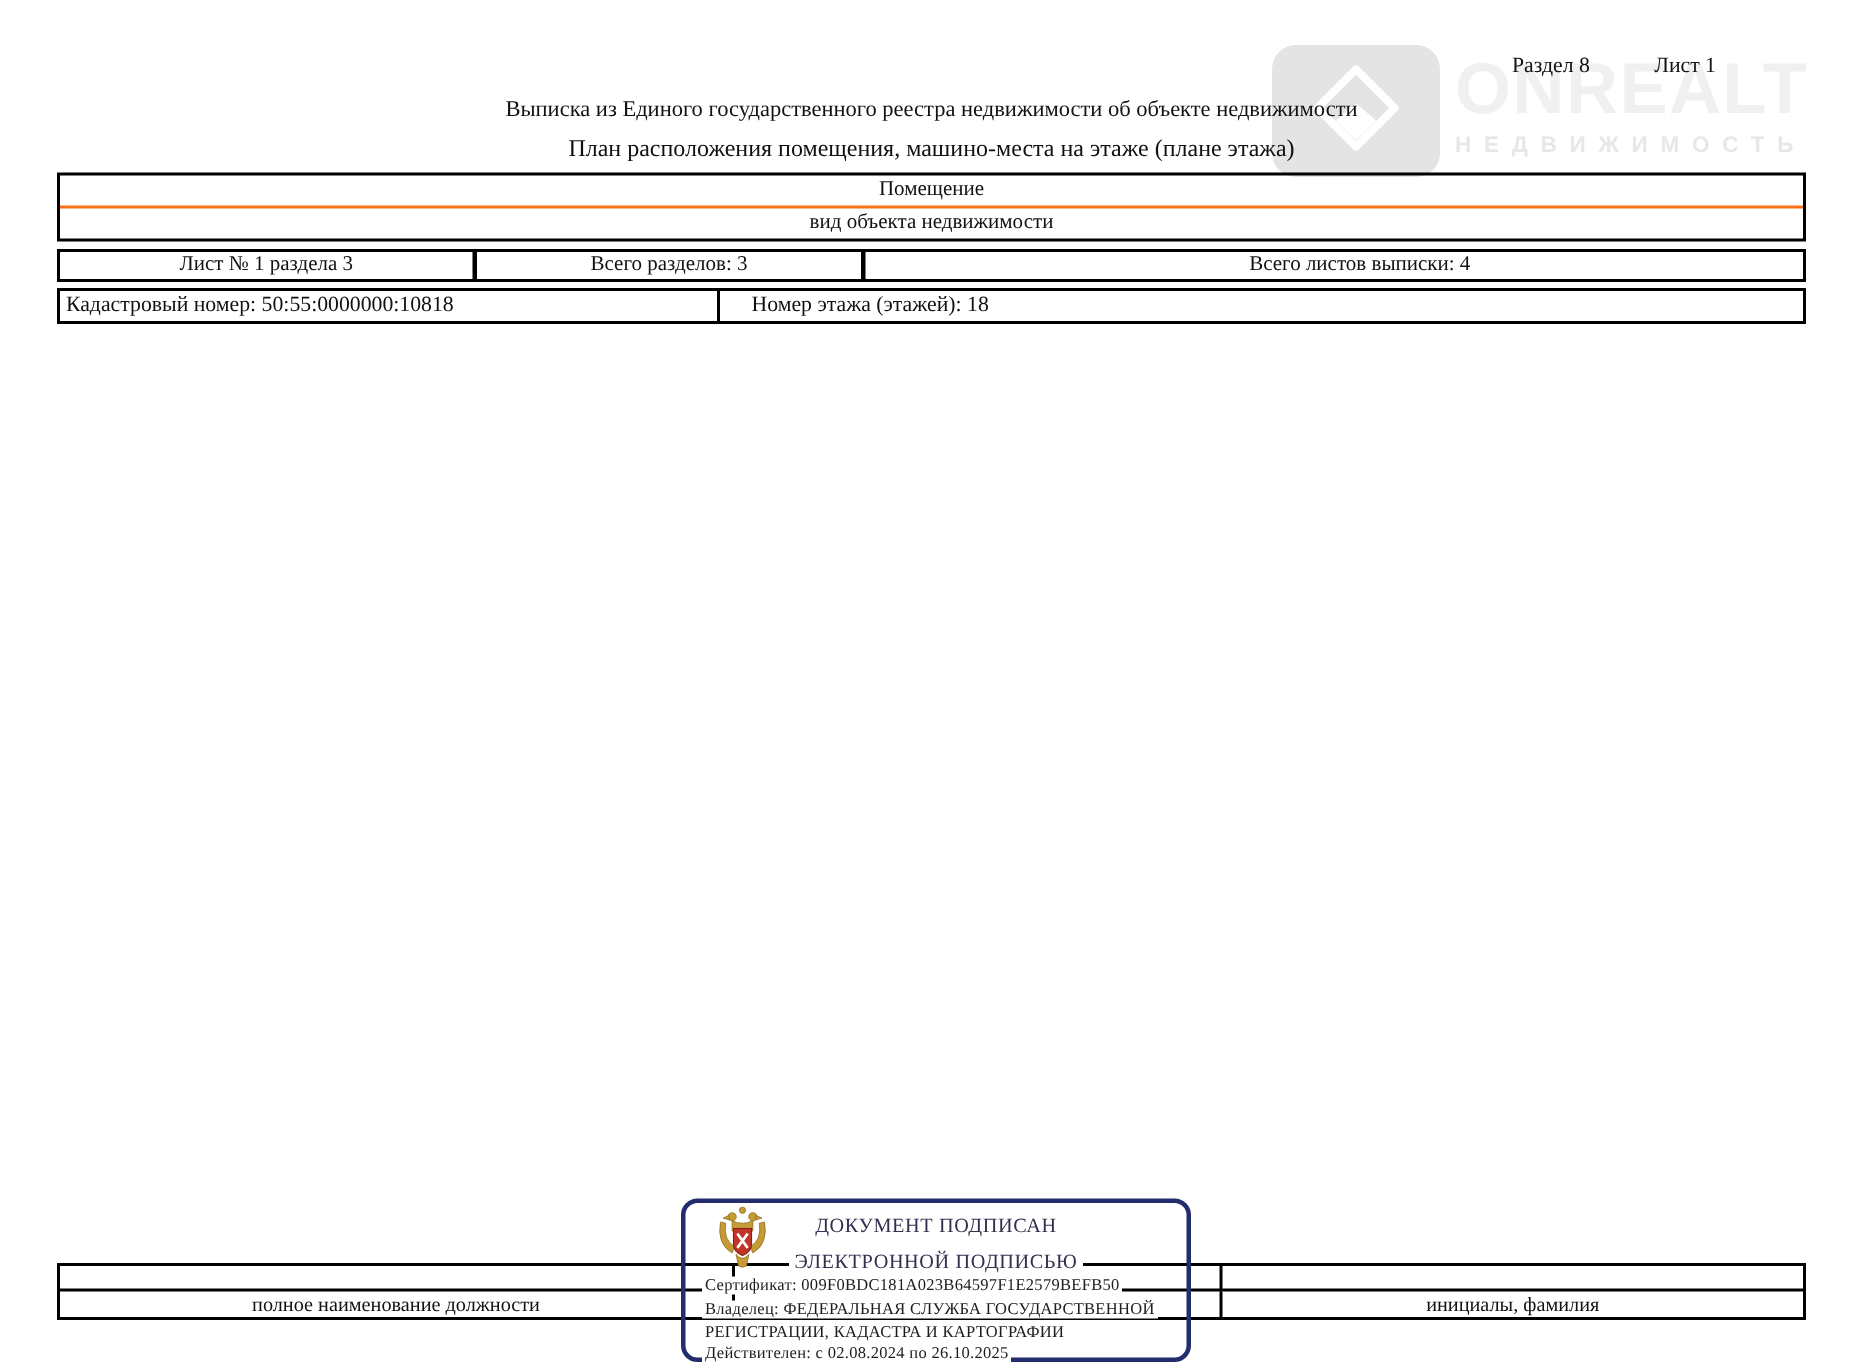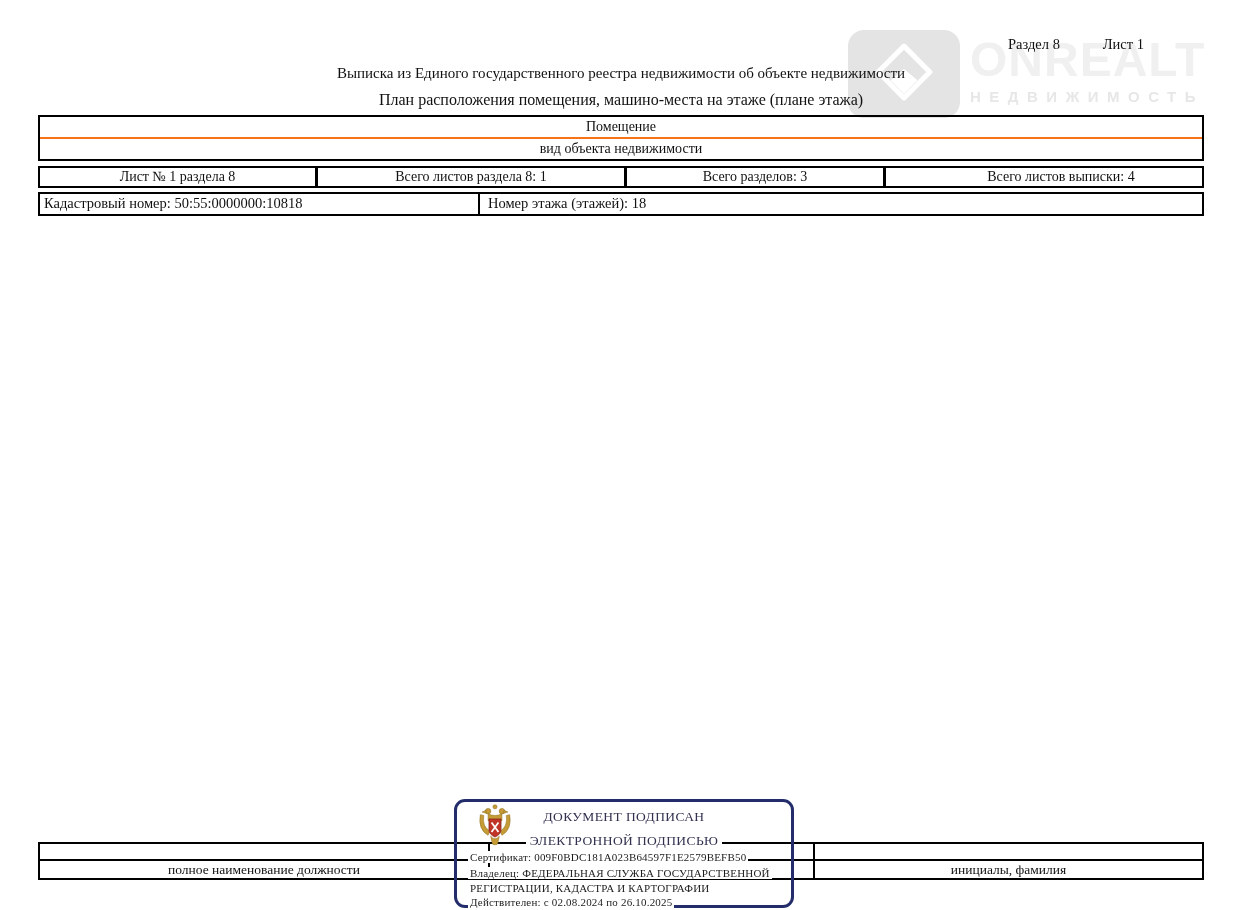--- a/index.html
+++ b/index.html
@@ -29,21 +29,21 @@
   .t-sheets{top:166px;display:flex;height:22px;}
   .t-sheets .cell{box-sizing:border-box;height:100%;line-height:18px;text-align:center;font-size:14px;border-right:3px solid #000;}
   .t-sheets .c1{flex:0 0 278px;}
   .t-sheets .c2{flex:0 0 309px;}
   .t-sheets .c3{flex:0 0 259px;}
   .t-sheets .c4{flex:1;border-right:none;padding-left:34px;}
   .t-request{top:192px;}
   .t-request .row1{height:20px;line-height:19px;border-bottom:2px solid #000;padding-left:4px;font-size:14.5px;white-space:pre;}
   .t-request .row2{display:flex;height:20px;line-height:19px;font-size:14.5px;}
   .t-request .row2 .cl{flex:0 0 440px;border-right:2px solid #000;padding-left:4px;box-sizing:border-box;}
-  .t-request .row2 .cr{flex:1;padding-left:8px;}
+  .t-request .row2 .cr{flex:1;padding-left:21px;}
   
   .t-footer{top:842px;height:38px;display:grid;grid-template-columns:450px 325px auto;grid-template-rows:17px 19px;}
   .t-footer .fc{box-sizing:border-box;}
   .t-footer .b-r{border-right:2px solid #000;}
   .t-footer .b-b{border-bottom:2px solid #000;}
   .t-footer .lbl{text-align:center;font-size:13.5px;line-height:18px;}
   
   .stamp{
     position:absolute;left:454px;top:799px;width:340px;height:109px;z-index:5;
     box-sizing:border-box;border:3px solid #242d6b;border-radius:11px;background:transparent;
@@ -85,22 +85,21 @@
 
 <div class="doc-title">Выписка из Единого государственного реестра недвижимости об объекте недвижимости</div>
 <div class="doc-subtitle">План расположения помещения, машино-места на этаже (плане этажа)</div>
 
 <div class="tbl t-object">
   <div class="row first">Помещение</div>
   <div class="row">вид объекта недвижимости</div>
 </div>
 
 <div class="tbl t-sheets">
-  <div class="cell c1">Лист № 1 раздела 8</div>
-  <div class="cell c2">Всего листов раздела 8: 1</div>
+  <div class="cell c1">Лист № 1 раздела 3</div>
   <div class="cell c3">Всего разделов: 3</div>
   <div class="cell c4">Всего листов выписки: 4</div>
 </div>
 
 <div class="tbl t-request">
   <div class="row2">
     <div class="cl">Кадастровый номер: 50:55:0000000:10818</div>
     <div class="cr">Номер этажа (этажей): 18</div>
   </div>
 </div>

